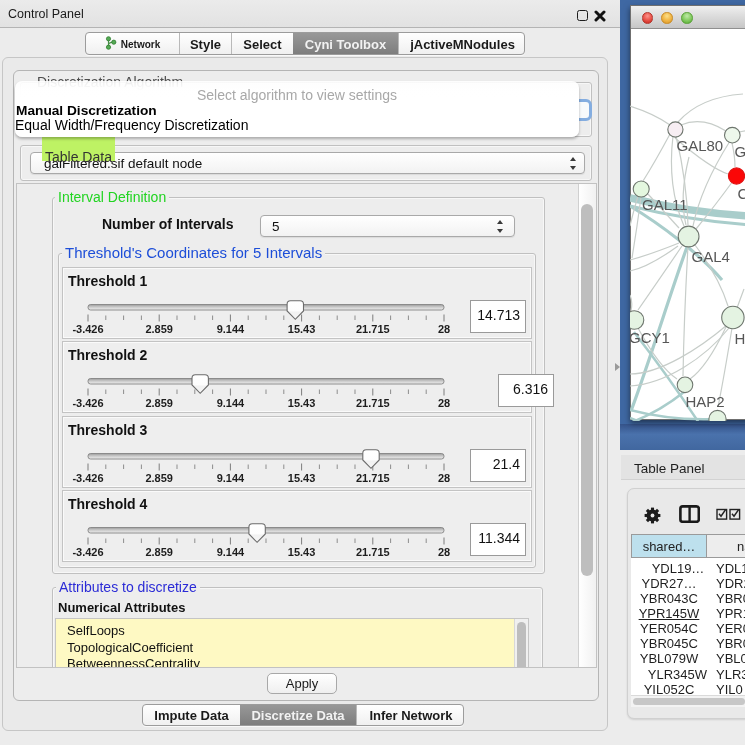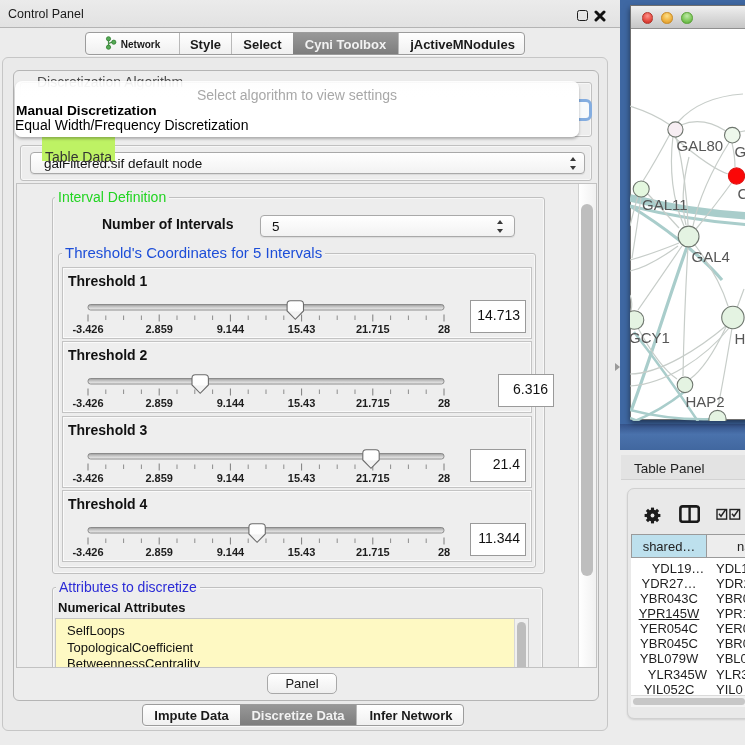--- a/index.html
+++ b/index.html
@@ -264,21 +264,21 @@
 <div style="position:absolute;left:11px;top:4px;font-size:13px;color:#111;">SelfLoops</div>
 <div style="position:absolute;left:11px;top:21px;font-size:13px;color:#111;">TopologicalCoefficient</div>
 <div style="position:absolute;left:11px;top:37px;font-size:13px;color:#111;">BetweennessCentrality</div>
 <div style="position:absolute;right:0;top:0;width:14px;height:49px;background:#f0f0f0;border-left:1px solid #d8d8d8;"></div>
 <div style="position:absolute;right:2px;top:3px;width:9px;height:60px;background:#bdbdbd;border-radius:4.5px;"></div>
 </div>
 
 <div class="abs" style="left:578px;top:184px;width:18px;height:483px;background:linear-gradient(90deg,#ffffff,#f1f1f1);border-left:1px solid #d0d0d0;"></div>
 <div class="abs" style="left:581px;top:204px;width:12px;height:372px;background:#bebebe;border-radius:6px;"></div>
 
-<div class="abs" style="left:267px;top:673px;width:70px;height:21px;background:linear-gradient(#ffffff,#efefef);border:1px solid #a8a8a8;border-radius:5px;text-align:center;line-height:19px;font-size:13px;color:#1a1a1a;">Panel</div>
+<div class="abs" style="left:267px;top:673px;width:70px;height:21px;background:linear-gradient(#ffffff,#efefef);border:1px solid #a8a8a8;border-radius:5px;text-align:center;line-height:19px;font-size:13px;color:#1a1a1a;">Apply</div>
 <div class="abs segctl" style="left:142px;top:704px;width:322px;height:22px;">
 <div class="seg" style="left:0px;width:97px;height:18px;line-height:22px;font-size:13px;">Impute Data</div>
 <div class="seg sel" style="left:97px;width:116px;height:22px;line-height:22px;font-size:13px;">Discretize Data</div>
 <div class="seg" style="left:213px;width:109px;height:22px;line-height:22px;font-size:13px;border-left:1px solid #b9b9b9;">Infer Network</div>
 </div>
 <div class="abs" style="left:615px;top:363px;width:0;height:0;border-top:4px solid transparent;border-bottom:4px solid transparent;border-left:5px solid #9a9a9a;"></div>
 
 <div class="abs" style="left:15px;top:81px;width:564px;height:56px;border-radius:7px;z-index:5;
 background:linear-gradient(180deg,rgba(255,255,255,0.88) 0px,rgba(255,255,255,0.98) 8px,#ffffff 16px);
 box-shadow:0 2px 3px rgba(0,0,0,0.28);"></div>

